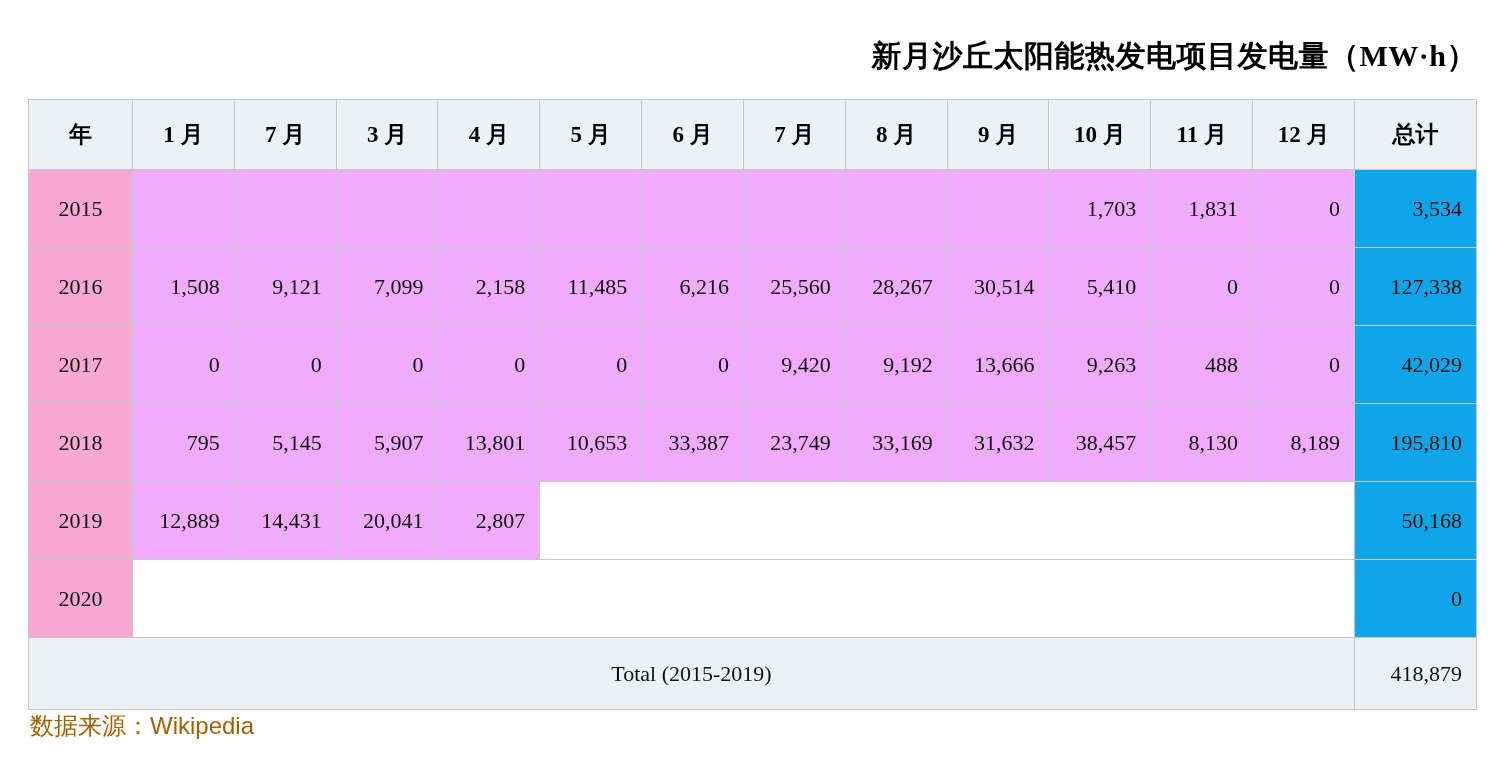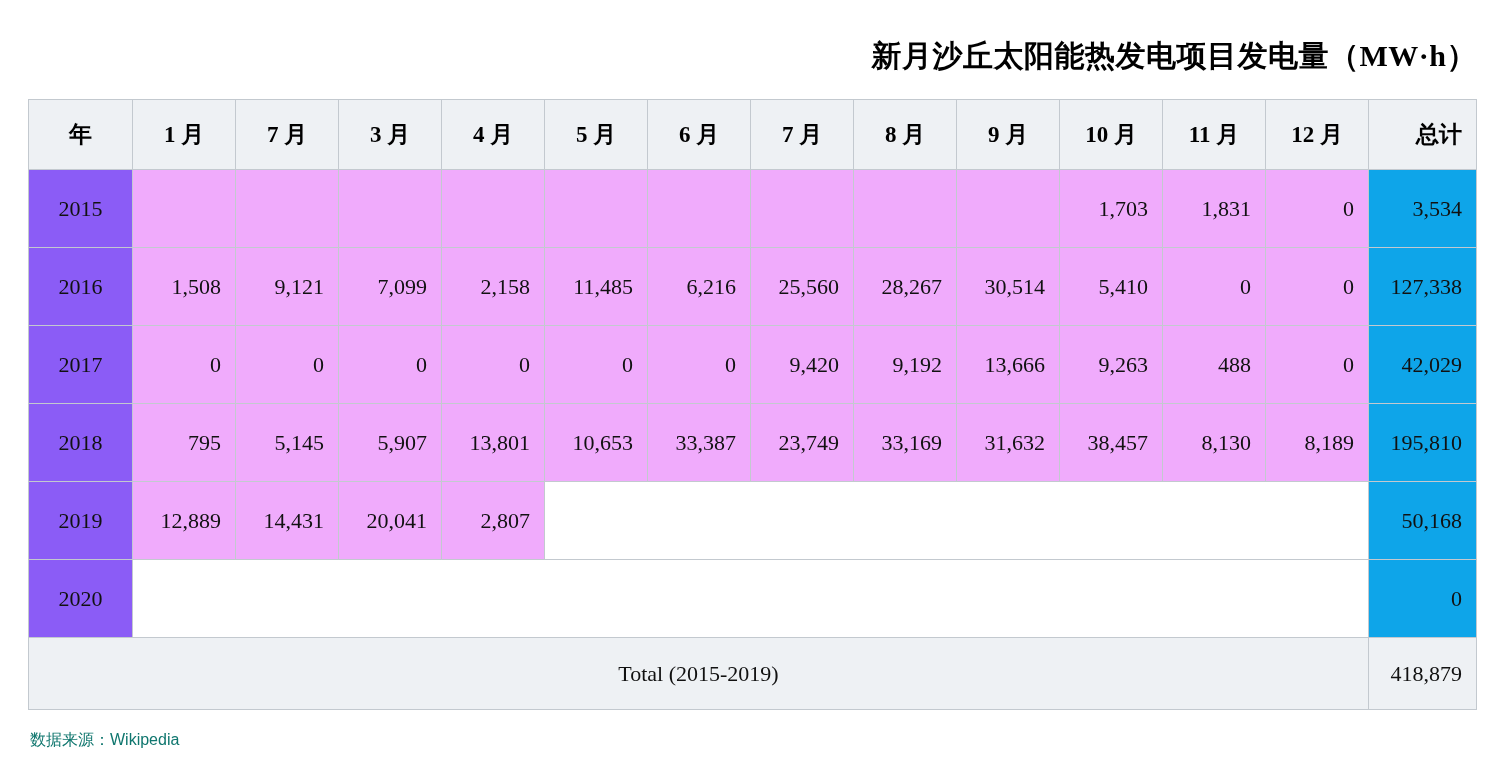--- a/index.html
+++ b/index.html
@@ -48,23 +48,23 @@
   }
   table.gen thead th {
     background: #eef1f4;
     text-align: center;
     font-weight: bold;
     font-size: 23px;
     height: 70px;
     color: #000;
   }
   table.gen thead th.hdr-year { width: 104px; }
-  table.gen thead th.hdr-total { width: 108px; text-align: right; }
+  table.gen thead th.hdr-total { width: 122px; }
   td.yearcell {
-    background: #8b5cf6;
+    background: #f9a8d4;
     text-align: center;
     font-weight: bold;
     font-size: 23px;
   }
   td.num {
     text-align: right;
     background: #f0abfc;
   }
   td.totalcell {
     text-align: right;
@@ -83,24 +83,23 @@
     text-align: center;
     font-weight: bold;
     font-size: 23px;
   }
   td.grand-value {
     text-align: right;
     font-weight: bold;
     font-size: 23px;
   }
   .source {
-    margin-top: 20px;
-    font-size: 16px;
+    font-size: 24px;
     font-family: "Liberation Sans", sans-serif;
-    color: #0f766e;
+    color: #a16207;
     padding-left: 2px;
   }
 </style>
 </head>
 <body>
 
 <div class="page">
 
   <div class="title">新月沙丘太阳能热发电项目发电量（MW·h）</div>
 

